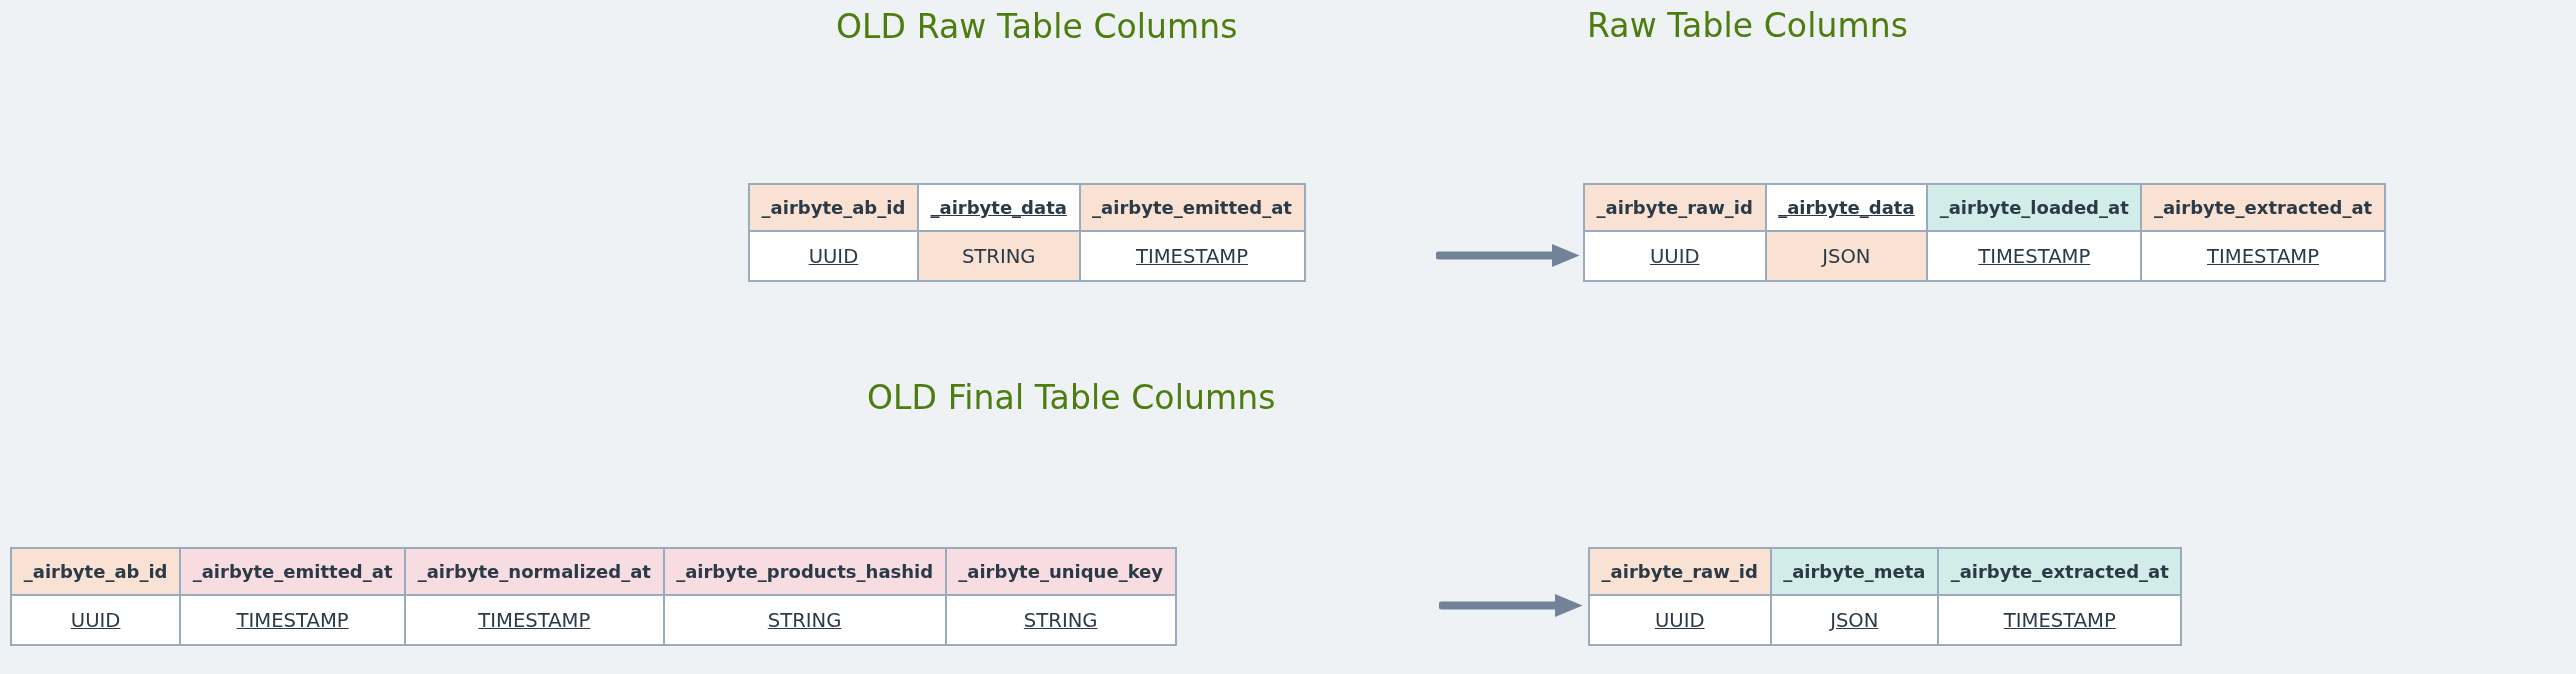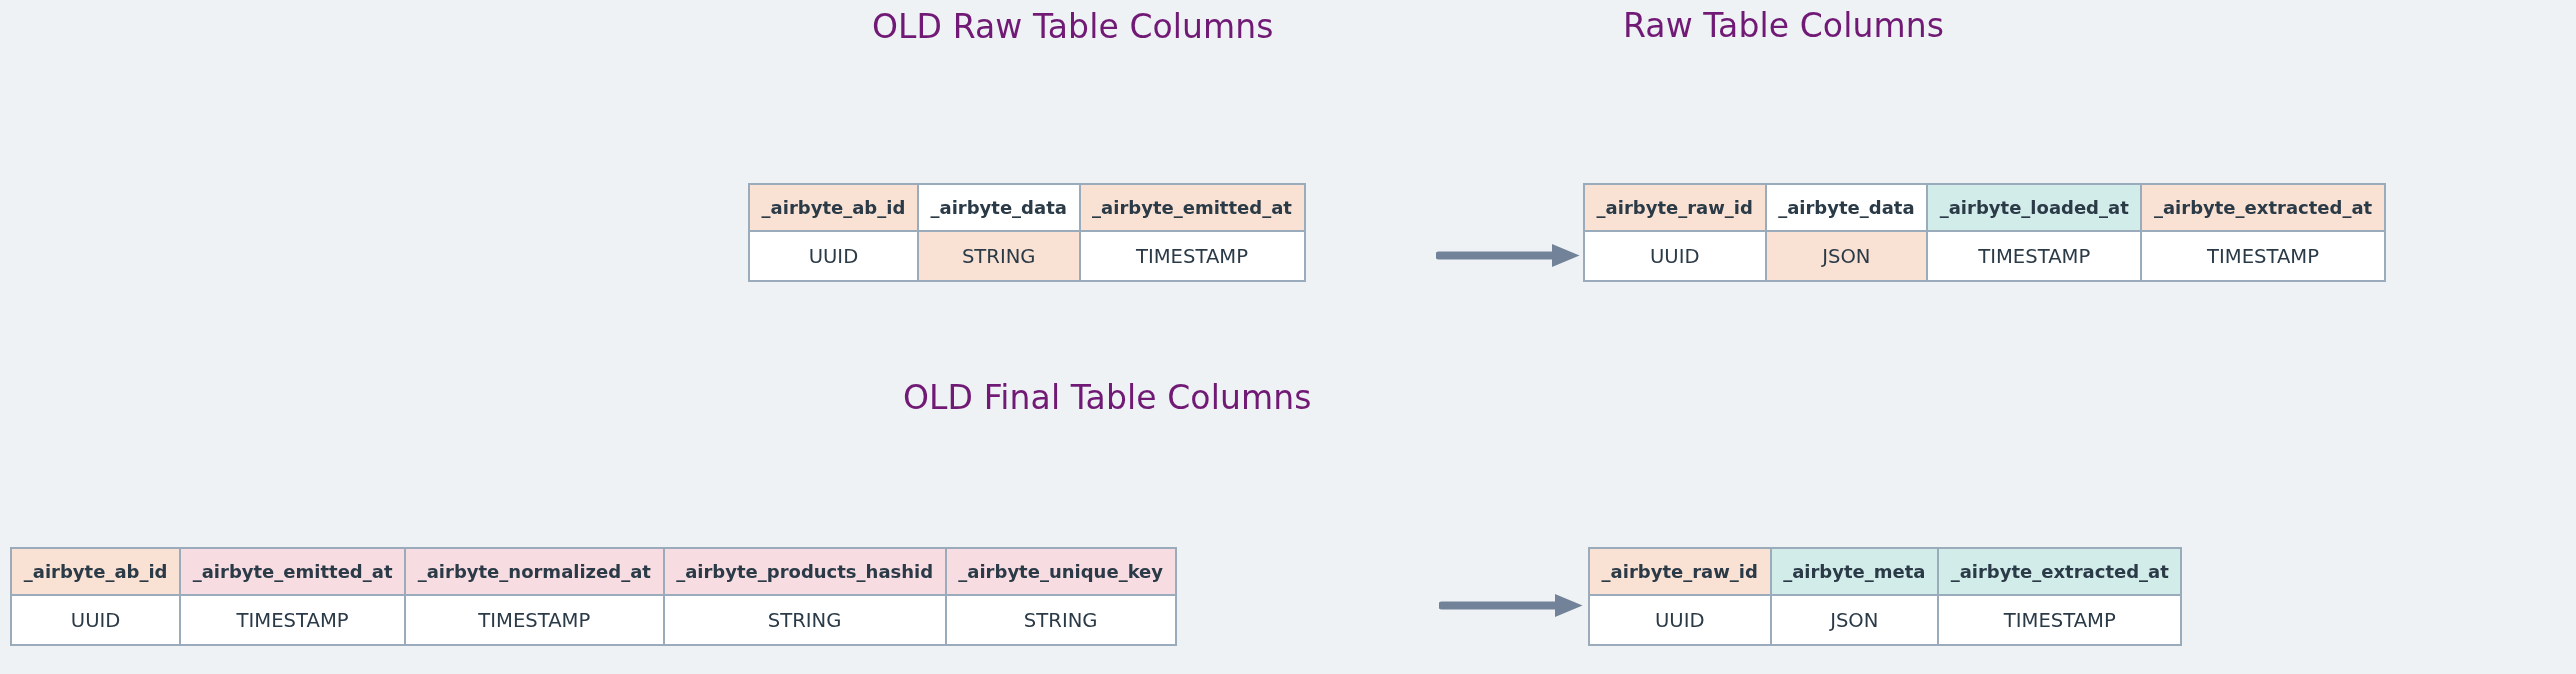--- a/index.html
+++ b/index.html
@@ -22,23 +22,22 @@
   }
 
   
   .title {
     position: absolute;
     font-family: "DejaVu Sans", sans-serif;
     font-weight: 400;
     font-size: 33px;
     line-height: 1;
     letter-spacing: 0.1px;
-    color: #701a75;
+    color: #4d7c0f;
     white-space: nowrap;
-    margin-left: 36px;
   }
   #title-old-raw   { left: 836px; top: 10.2px; }
   #title-raw       { left: 1587px; top: 8.7px; }
   #title-old-final { left: 867px; top: 381px; }
   #title-final     { left: 1571px; top: 380px; }
 
   
   .tbl {
     position: absolute;
     border-collapse: collapse;
@@ -64,21 +63,21 @@
     font-size: 19.6px;
     height: 48px;
     padding: 0 16px;
     text-align: center;
   }
 
   
   .fill-peach { background: #f9e2d4 !important; }
   .fill-mint  { background: #d2ecea !important; margin-left: 24px; }
   .fill-pink  { background: #f7dde2 !important; }
-  .fill-white { background: #ffffff !important; }
+  .fill-white { background: #ffffff !important; text-decoration: underline; }
 
   
   #tbl-old-raw   { left: 748px; top: 183px; }
   #tbl-raw       { left: 1583px; top: 183px; }
   #tbl-old-final { left: 10.2px;   top: 547px; }
   #tbl-final     { left: 1588px; top: 547px; }
 
   
   .arrow {
     position: absolute;

